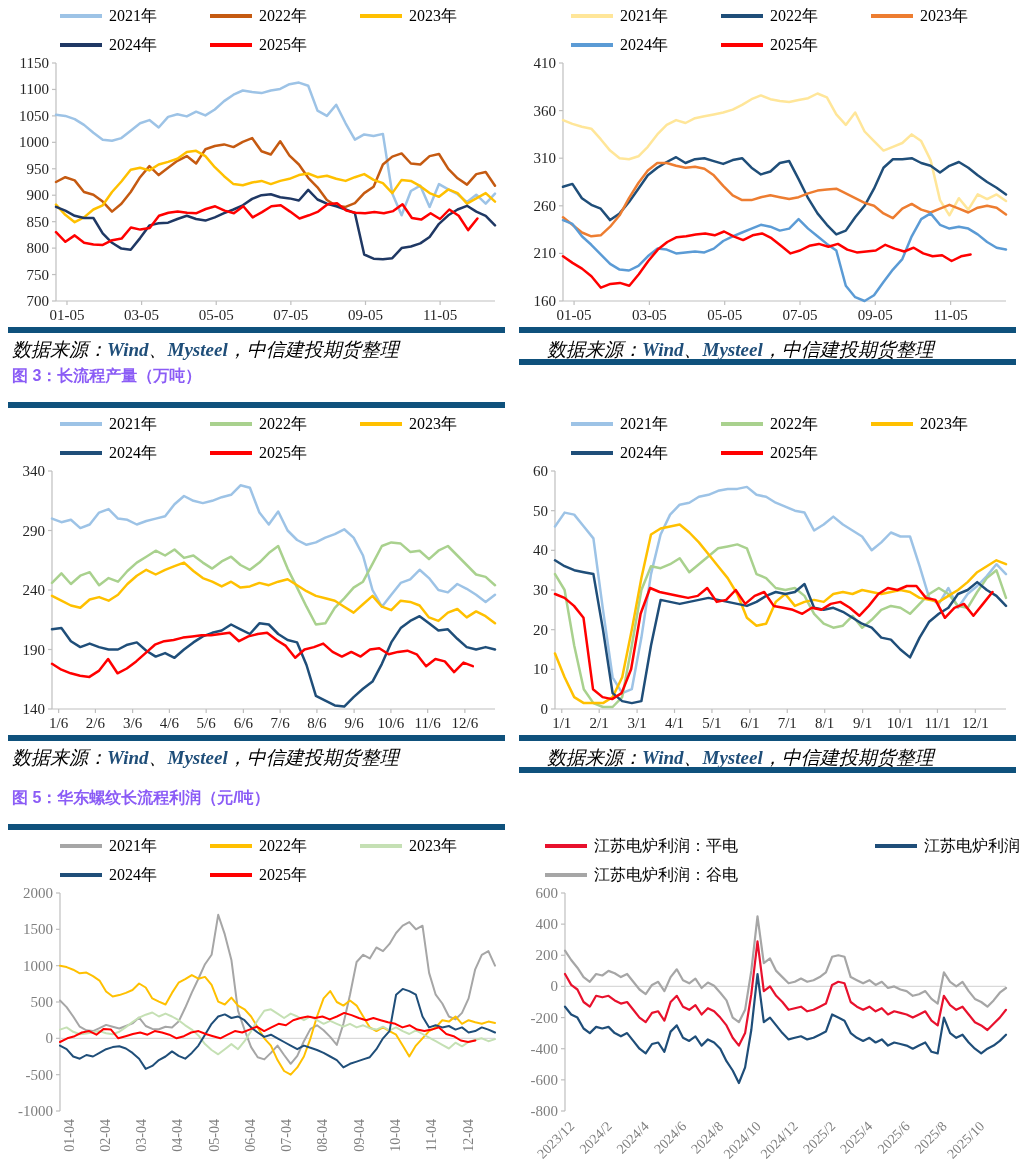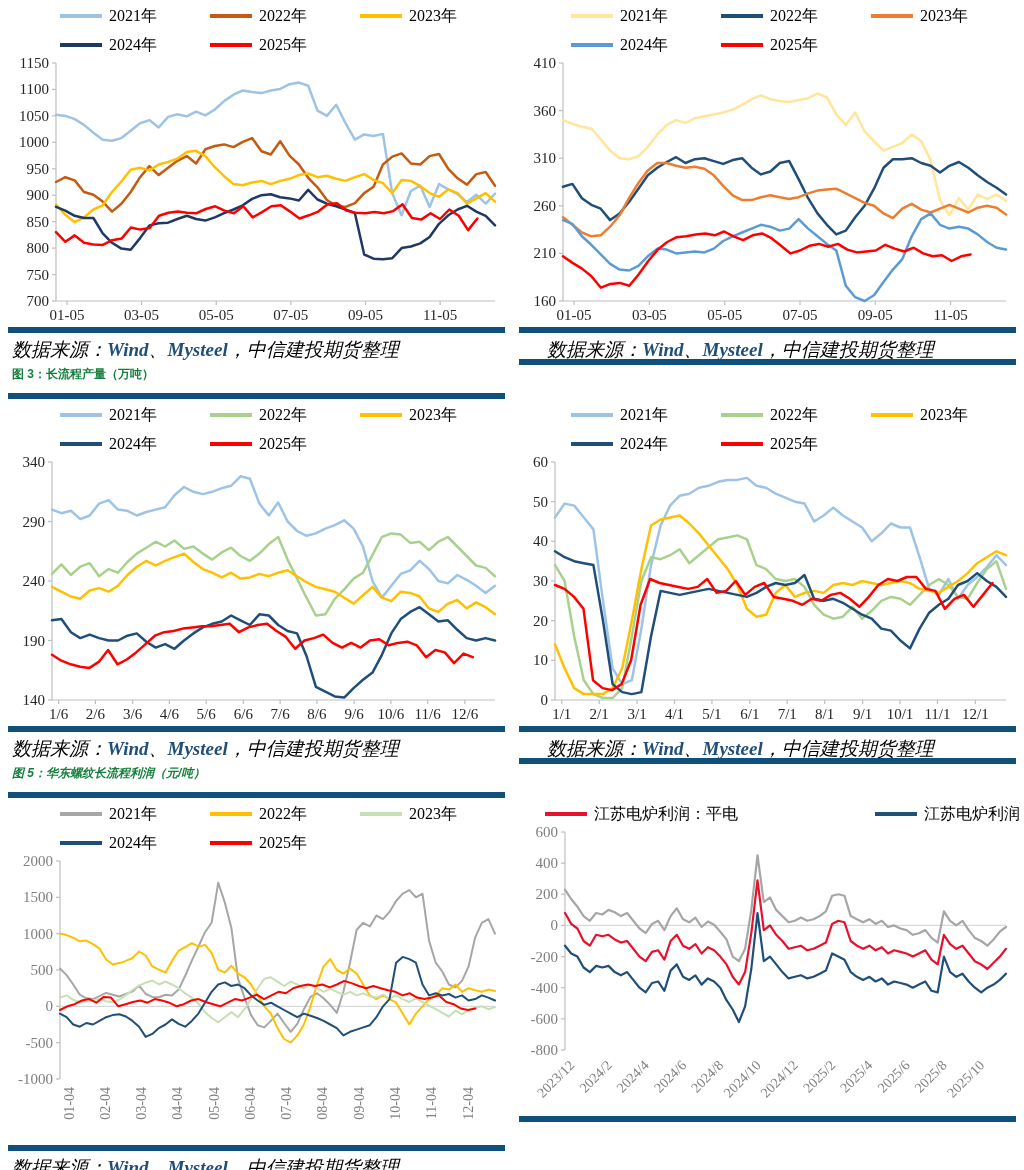--- a/index.html
+++ b/index.html
@@ -7,22 +7,22 @@
   .row{display:flex;gap:14px;padding:0 8px;}
   .col{width:497px;}
   .legend{display:grid;grid-template-columns:150px 150px 1fr;padding-left:52px;margin-top:5px;row-gap:8px;}
   .legend.wide{grid-template-columns:330px 1fr;padding-left:26px;}
   .lg-item{display:flex;align-items:center;gap:7px;font-size:16px;color:#000;line-height:21px;white-space:nowrap;}
   .sw{width:42px;height:4px;display:inline-block;flex:0 0 42px;}
   .bar{height:6px;background:#0F517C;}
   .source{font-style:italic;font-size:19px;color:#000;padding:4px 0 3px 4px;height:19px;white-space:nowrap;}
   .source .accent{color:#1F4E79;font-weight:bold;}
   .source.indent{padding-left:28px;}
-  .caption{font-family:"Liberation Sans",sans-serif;font-weight:bold;font-size:12px;color:#15803d;padding:7px 0 8px 4px;height:19px;}
-  .caption.spaced{font-style:italic;}
+  .caption{font-family:"Liberation Sans",sans-serif;font-weight:bold;font-size:16px;color:#8b5cf6;padding:7px 0 17px 4px;height:19px;}
+  .caption.spaced{margin-top:14px;}
   .plot svg{display:block;}
   text{font-family:"Liberation Serif",serif;}
 </style>
 </head>
 <body>
 
 <div class="row">
   <div class="col">
     <div class="chartbox">
       <div class="legend">
@@ -388,20 +388,24 @@
     <div class="chartbox">
       <div class="legend wide" style="grid-template-columns: 330px 1fr;">
           <div class="lg-item">
             <span class="sw" style="background: rgb(232, 17, 45);"></span>
             <span>江苏电炉利润：平电</span>
           </div>
           <div class="lg-item">
             <span class="sw" style="background: rgb(31, 78, 121);"></span>
             <span>江苏电炉利润：峰电</span>
           </div>
+          <div class="lg-item">
+            <span class="sw" style="background: rgb(166, 166, 166);"></span>
+            <span>江苏电炉利润：谷电</span>
+          </div>
         </div>
       <div class="plot">
           <svg viewBox="0 0 497 292" width="497" height="292">
             <line x1="46" y1="8" x2="46" y2="226" stroke="#BFBFBF" stroke-width="1.2"></line>
             <line x1="42" y1="226" x2="46" y2="226" stroke="#BFBFBF" stroke-width="1.2"></line>
             <text x="39" y="231" text-anchor="end" font-size="15" fill="#7F7F7F">-800</text>
             <line x1="42" y1="194.85714285714286" x2="46" y2="194.85714285714286" stroke="#BFBFBF" stroke-width="1.2"></line>
             <text x="39" y="199.85714285714286" text-anchor="end" font-size="15" fill="#7F7F7F">-600</text>
             <line x1="42" y1="163.71428571428572" x2="46" y2="163.71428571428572" stroke="#BFBFBF" stroke-width="1.2"></line>
             <text x="39" y="168.71428571428572" text-anchor="end" font-size="15" fill="#7F7F7F">-400</text>

